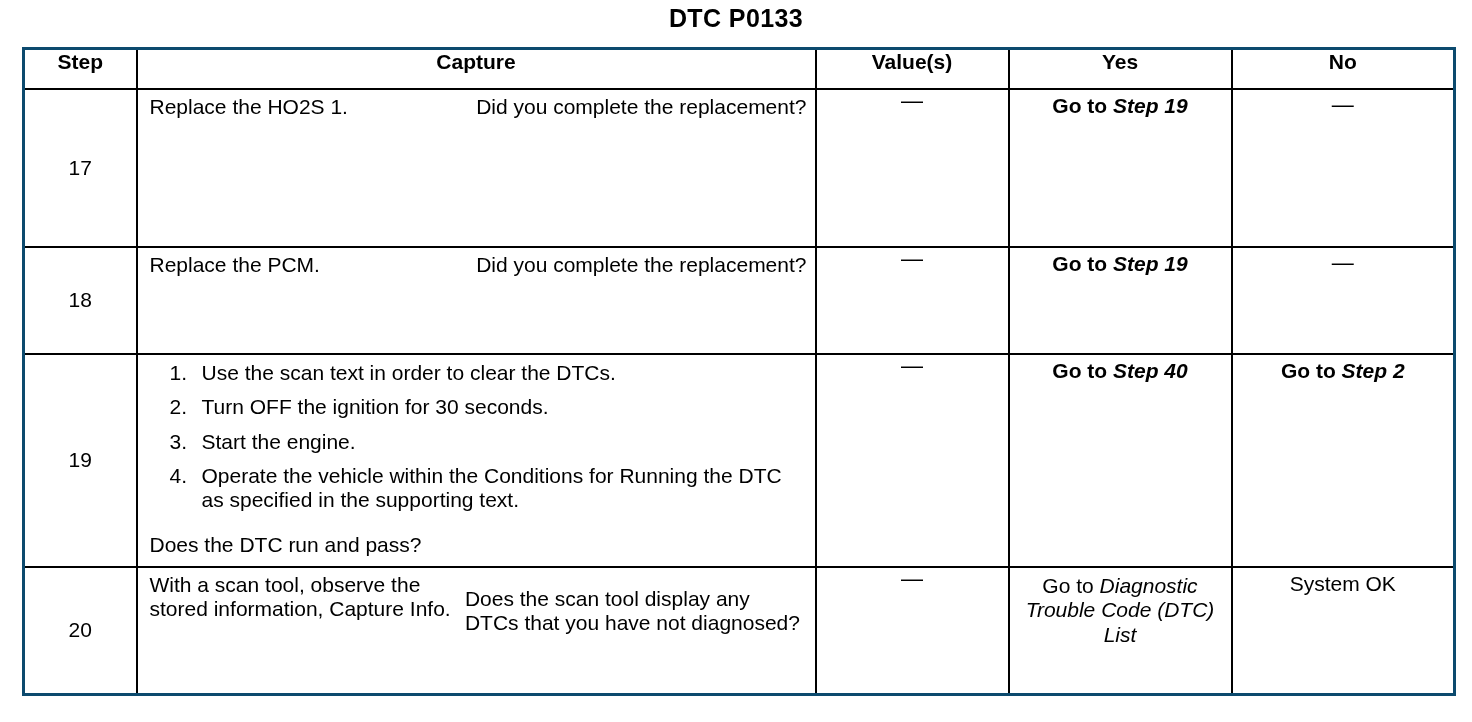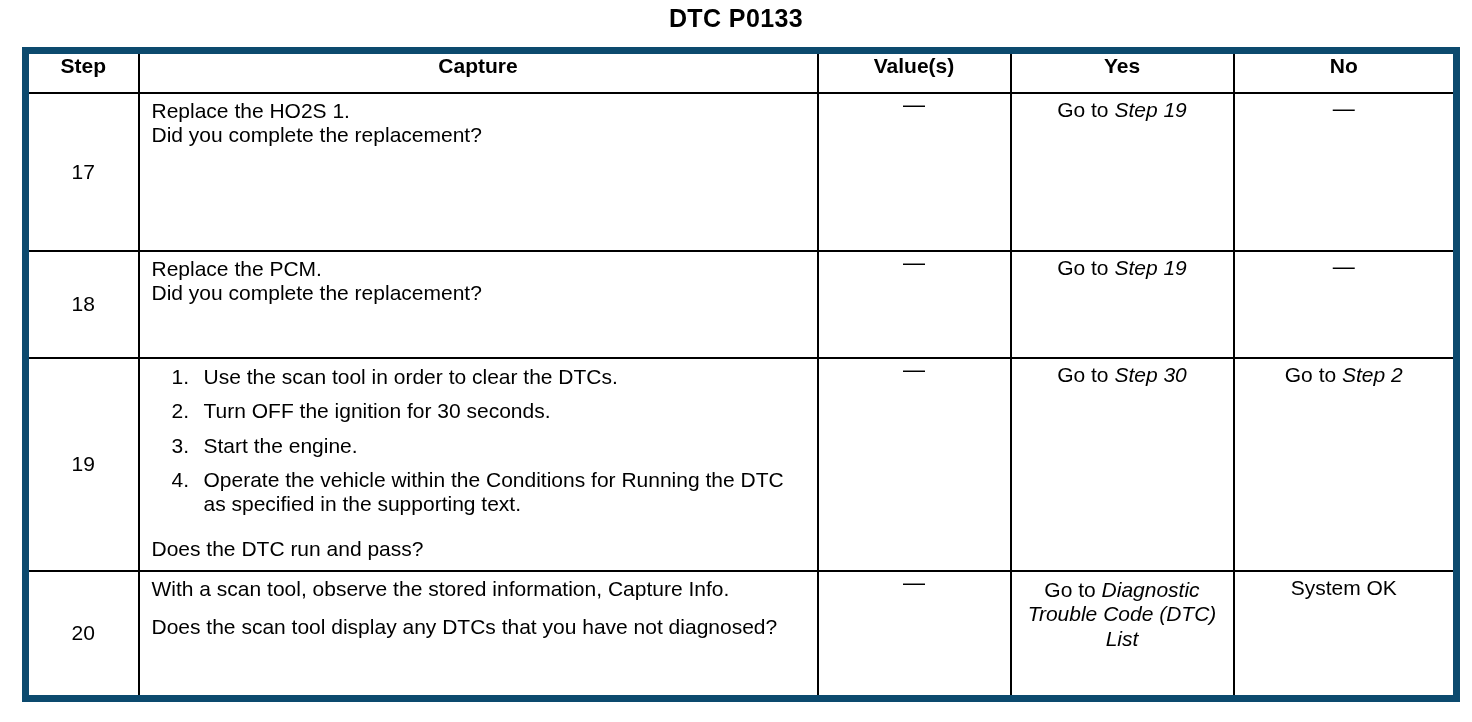--- a/index.html
+++ b/index.html
@@ -37,21 +37,21 @@
     position: absolute;
     left: 22px;
     top: 47px;
     width: 1431px;
   }
 
   table.dtc {
     border-collapse: collapse;
     table-layout: fixed;
     width: 1431px;
-    border: 7px solid #0c4a6e;
+    border: 3px solid #0c4a6e;
   }
 
   table.dtc th,
   table.dtc td {
     border: 2px solid #000;
     padding: 0;
     vertical-align: top;
     font-size: 21px;
     line-height: 1.16;
   }
@@ -92,21 +92,20 @@
     display: flex;
     align-items: center;
     justify-content: center;
     height: 100%;
     box-sizing: border-box;
   }
 
   
   .action-stack {
     display: flex;
-    flex-direction: column;
     justify-content: space-between;
     height: 100%;
     box-sizing: border-box;
     padding: 5px 8px 4px 12px;
   }
 
   .action-top   { text-align: left; }
   .action-bot   { text-align: left; }
 
   .action-flow {
@@ -170,21 +169,21 @@
     text-align: center;
   }
 
   em.ital { font-style: italic; }
 
   .r17 { height: 158px; }
   .r18 { height: 107px; }
   .r19 { height: 213px; }
   .r20 { height: 127px; }
 
-  .nowrap { white-space: nowrap; }
+  .nowrap { white-space: nowrap; font-weight: bold; }
 </style>
 </head>
 <body>
 
 <div class="page">
 
   <div class="doc-title">DTC P0133</div>
 
   <div class="table-wrap">
     <table class="dtc">
@@ -262,36 +261,36 @@
           </td>
         </tr>
 
         <tr class="r19">
           <td class="step-cell" style="vertical-align:middle;">
             <span>19</span>
           </td>
           <td>
             <div class="action-flow">
               <ol class="steplist">
-                <li><span class="num">1.</span><span>Use the scan tool in order to clear the DTCs.</span></li>
+                <li><span class="num">1.</span><span>Use the scan text in order to clear the DTCs.</span></li>
                 <li><span class="num">2.</span><span>Turn OFF the ignition for 30 seconds.</span></li>
                 <li><span class="num">3.</span><span>Start the engine.</span></li>
                 <li><span class="num">4.</span><span>Operate the vehicle within the Conditions for Running the DTC as specified in the supporting text.</span></li>
               </ol>
               <div class="q-line">Does the DTC run and pass?</div>
             </div>
           </td>
           <td class="value-cell">
             <div class="vcenter">
                 <span class="dash">—</span>
               </div>
           </td>
           <td class="choice-cell">
             <div class="choice-bottom">
-              <div class="nowrap"><span>Go to </span><em class="ital">Step 30</em></div>
+              <div class="nowrap"><span>Go to </span><em class="ital">Step 40</em></div>
             </div>
           </td>
           <td class="choice-cell">
             <div class="choice-bottom">
               <div class="nowrap"><span>Go to </span><em class="ital">Step 2</em></div>
             </div>
           </td>
         </tr>
 
         <tr class="r20">

